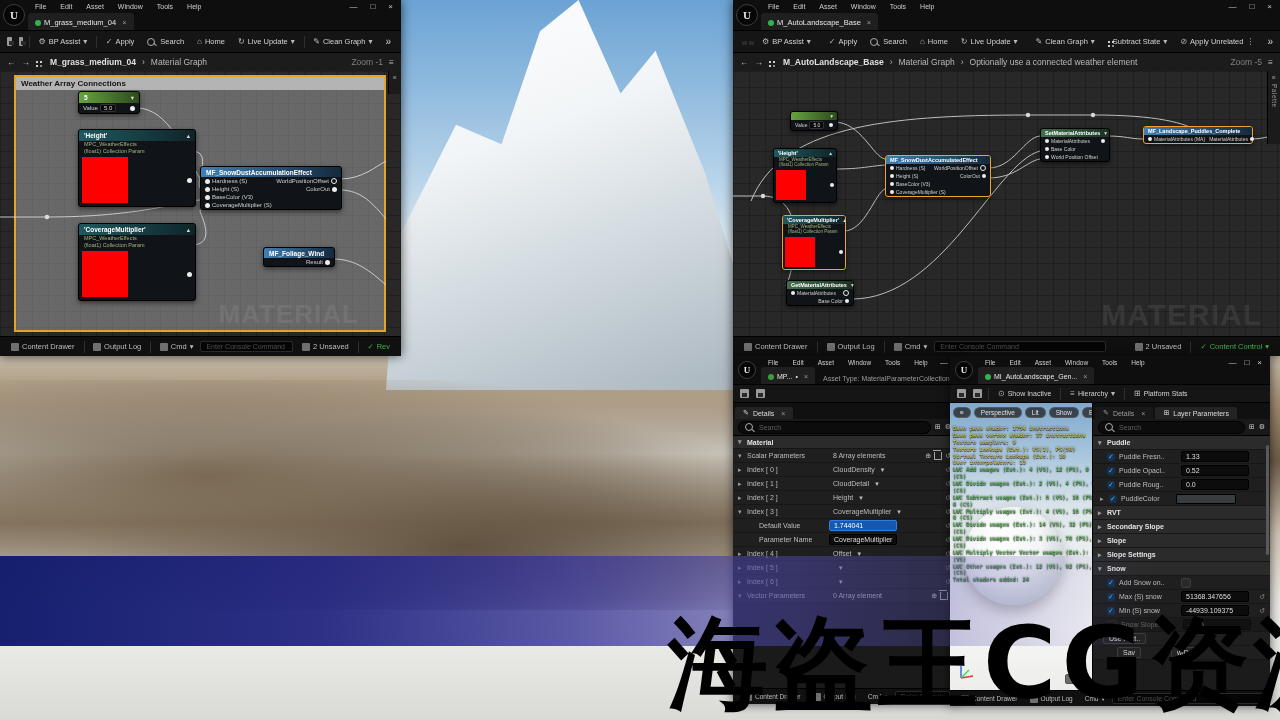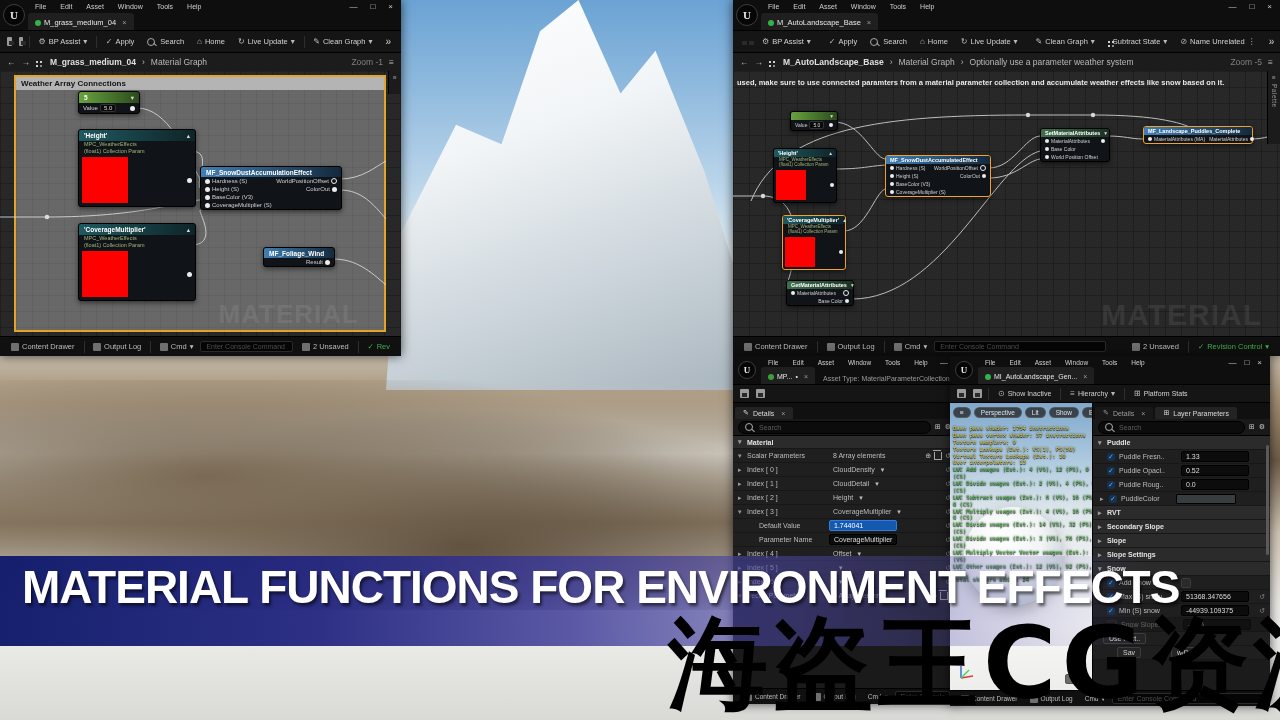--- a/index.html
+++ b/index.html
@@ -376,39 +376,38 @@
           <span>Clean Graph</span>
           <span class="tico">▾</span>
         </span>
       <span class="tbtn">
           <span class="d4" style="margin:0"></span>
           <span>Subtract State</span>
           <span class="tico">▾</span>
         </span>
       <span class="tbtn">
           <span class="tico">⊘</span>
-          <span>Name Unrelated</span>
+          <span>Apply Unrelated</span>
           <span class="tico">⋮</span>
         </span>
       <span class="tbtn" style="margin-left:auto;font-size:10px">»</span>
     </div>
     <div class="crumb">
       <span>←</span>
       <span>→</span>
       <span class="d4"></span>
       <span class="bname">M_AutoLandscape_Base</span>
       <span>›</span>
       <span>Material Graph</span>
       <span>›</span>
-      <span>Optionally use a parameter weather system</span>
+      <span>Optionally use a connected weather element</span>
       <span class="zoomlbl">Zoom -5</span>
       <span>≡</span>
     </div>
     <div class="graph">
-      <div style="position:absolute;left:4px;top:7px;width:535px;font-size:7.5px;font-weight:bold;color:#e8e8e8;white-space:nowrap;overflow:hidden">used, make sure to use connected paramters from a material parameter collection and accumulate weather effects like snow based on it.</div>
       <svg class="wires" width="547" height="269" viewBox="0 0 547 269">
         <g fill="none" stroke="#d8d8d8" stroke-width="1" opacity="0.85">
           <path d="M18,130 C48,56 150,44 295,44 L360,44 C425,44 452,52 467,61"></path>
           <path d="M0,125 L30,125 C75,125 62,196 53,215"></path>
           <path d="M102,98 C128,98 138,95 152,94"></path>
           <path d="M101,51 C128,51 140,86 152,88"></path>
           <path d="M111,160 C132,160 142,122 152,118"></path>
           <path d="M119,228 C210,228 262,92 307,80"></path>
           <path d="M256,97 C280,97 292,66 307,65"></path>
           <path d="M256,107 C282,107 294,90 307,88"></path>
@@ -557,21 +556,21 @@
         </span>
       <span class="coninput" style="width:160px">Enter Console Command</span>
       <span style="flex:1"></span>
       <span class="sit">
           <span class="mico"></span>
           <span>2 Unsaved</span>
         </span>
       <span class="tsep"></span>
       <span class="sit grn">
           <span class="grn">✓</span>
-          <span>Revision Control</span>
+          <span>Content Control</span>
           <span>▾</span>
         </span>
     </div>
   </div>
 
   <div class="win" id="win-mpc" style="left:733px;top:356px;width:223px;height:348px">
     <div class="chrome">
       <div class="uelogo sm">
           <div class="lg">U</div>
         </div>
@@ -912,18 +911,17 @@
       <span class="sit">
           <span>Cmd</span>
           <span>▾</span>
         </span>
       <span class="coninput" style="flex:1">Enter Console Command</span>
     </div>
   </div>
 
   <div id="banner">
     <div class="bgrad"></div>
-    <div class="btitle">MATERIAL FUNCTIONS FOR ENVIRONMENT EFFECTS</div>
   </div>
 
   <div id="cnwm">海盗王CG资源</div>
 
 </div>
 
 </body></html>

